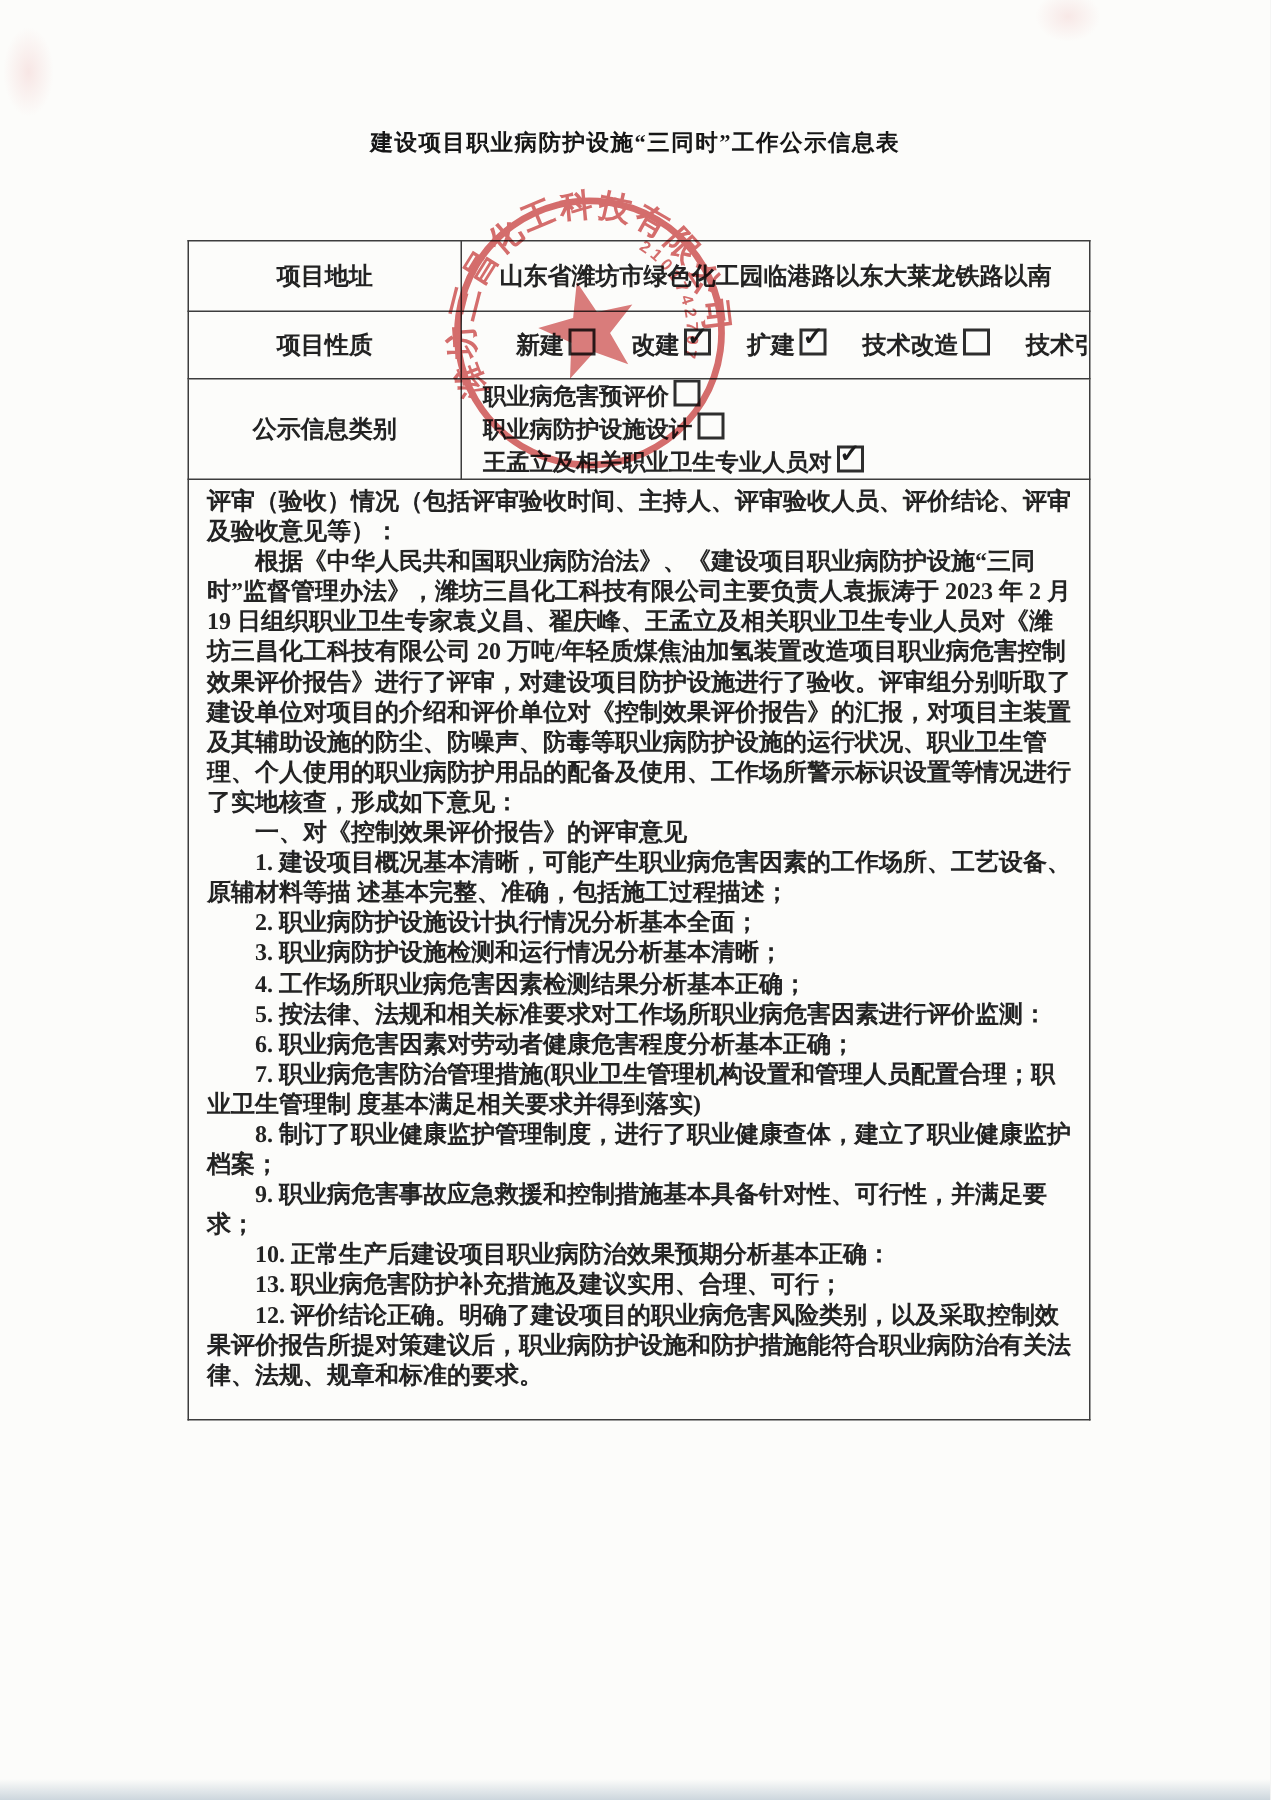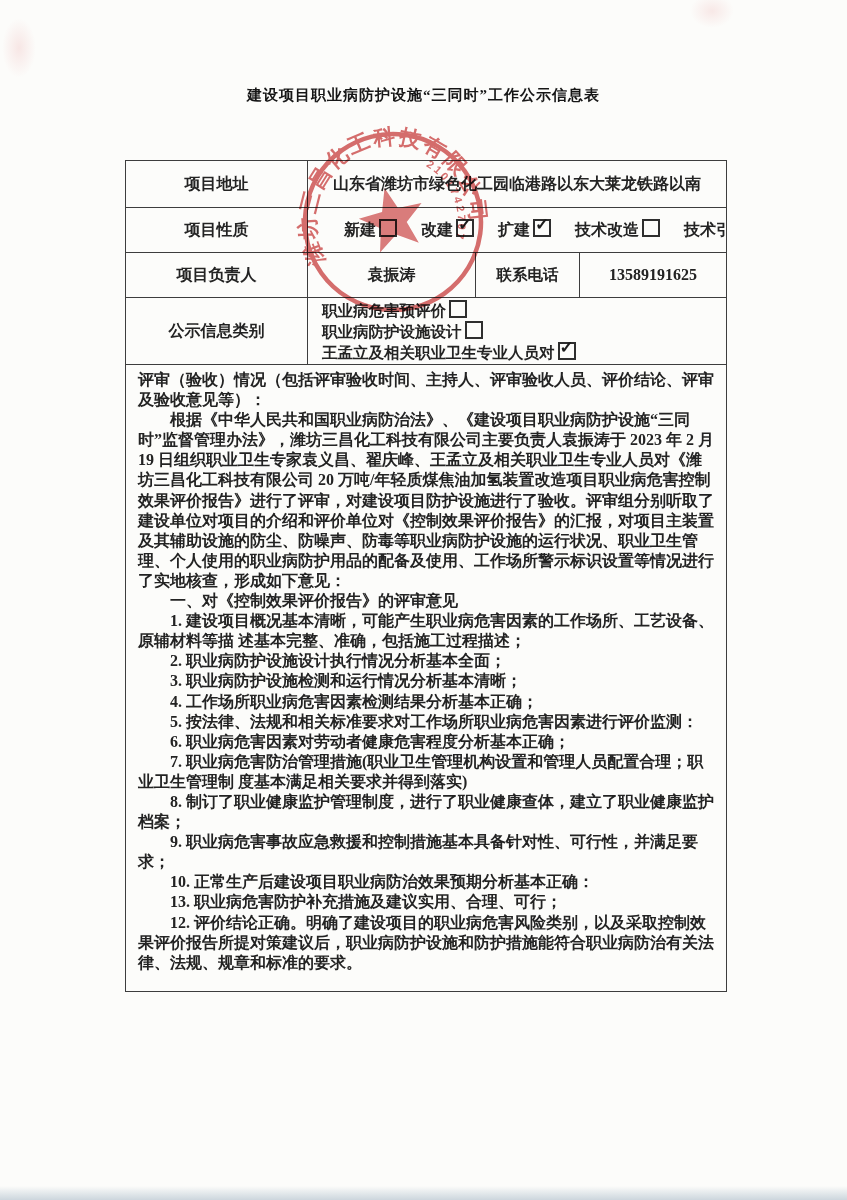--- a/index.html
+++ b/index.html
@@ -76,26 +76,20 @@
             <span class="opt"><span>改建</span><span class="cbx on"></span></span>
 
             <span class="opt"><span>扩建</span><span class="cbx on"></span></span>
 
             <span class="opt"><span>技术改造</span><span class="cbx"></span></span>
 
             <span class="opt"><span>技术引进</span></span>
           </div>
       </td>
     </tr>
-    <tr class="r4">
-      <td class="lab">项目负责人</td>
-      <td class="val center">袁振涛</td>
-      <td class="lab" style="font-size:15.5px;">联系电话</td>
-      <td class="val center">13589191625</td>
-    </tr>
     <tr class="r5">
       <td class="lab">公示信息类别</td>
       <td class="val" colspan="3">
         <div class="cats">
 
             <div class="cat"><span>职业病危害预评价</span><span class="cbx"></span></div>
 
             <div class="cat"><span>职业病防护设施设计</span><span class="cbx"></span></div>
 
             <div class="cat"><span>王孟立及相关职业卫生专业人员对</span><span class="cbx on"></span></div>

